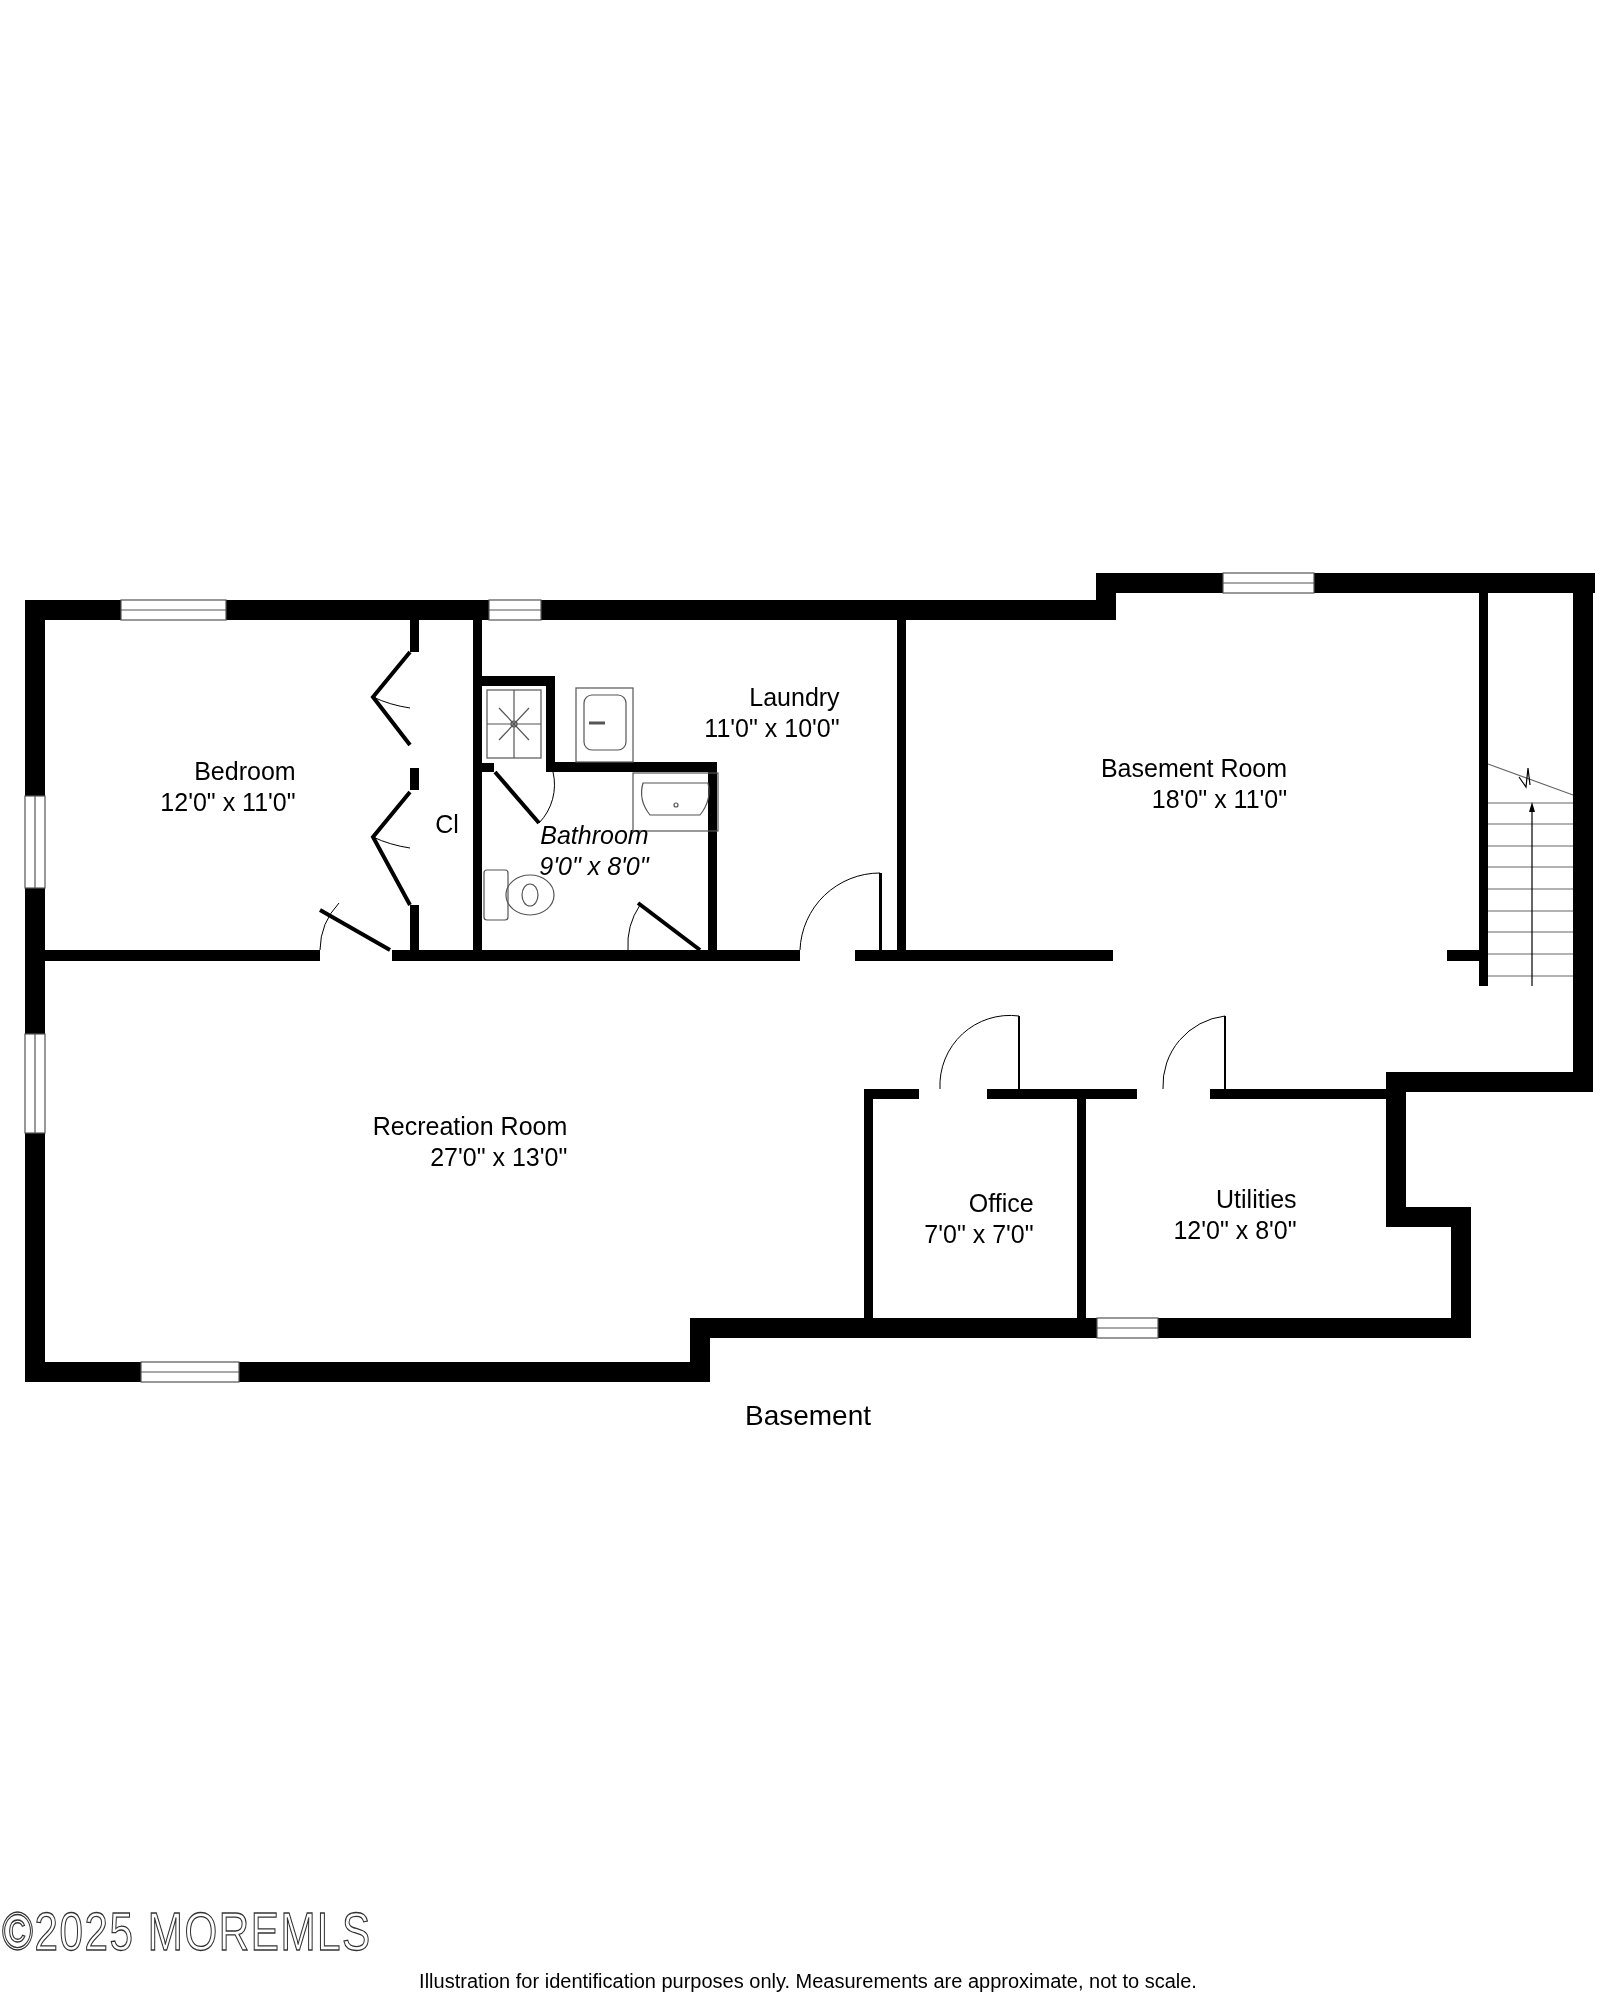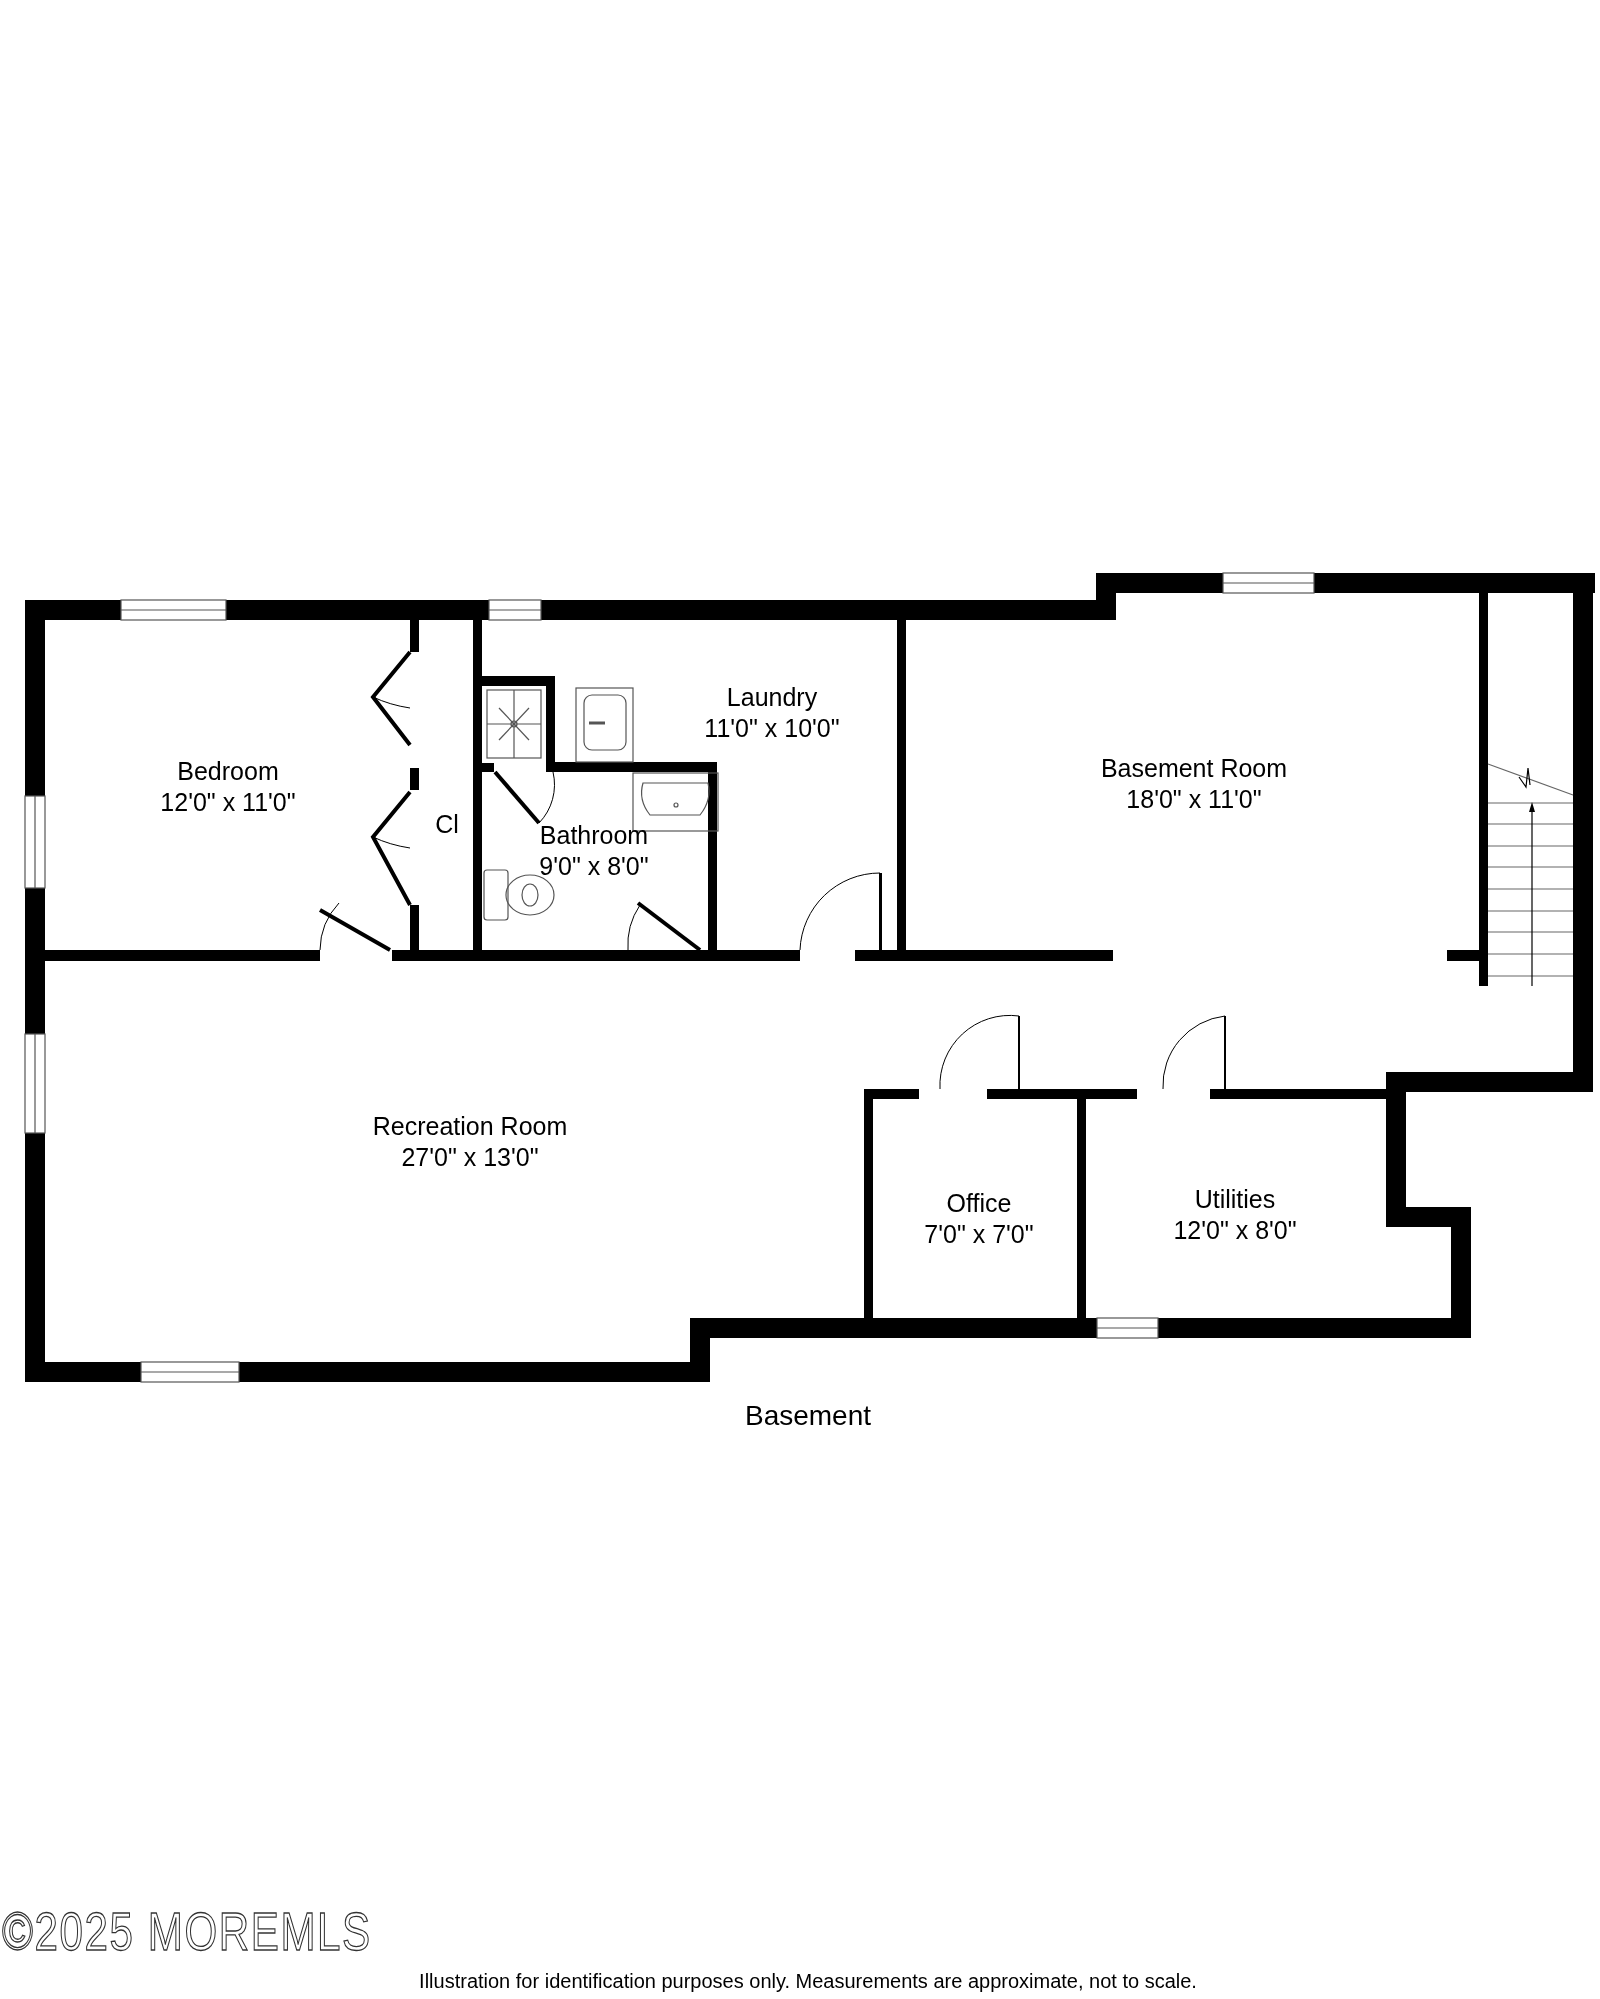--- a/index.html
+++ b/index.html
@@ -1,18 +1,18 @@
 <!DOCTYPE html>
 <html><head>
 <meta charset="utf-8">
 <style>
   html, body { margin:0; padding:0; background:#ffffff; }
   body { width:1600px; height:1999px; position:relative; overflow:hidden; font-family:"Liberation Sans", sans-serif; color:#000; }
   #plan { position:absolute; left:0; top:0; width:1600px; height:1999px; }
-  .room-label { position:absolute; text-align:center; font-size:25px; line-height:31px; transform:translateX(-50%); white-space:nowrap; }
+  .room-label { position:absolute; text-align:right; font-size:25px; line-height:31px; transform:translateX(-50%); white-space:nowrap; }
   .room-label .dim { display:block; }
   .floor-title { position:absolute; left:808px; top:1400px; transform:translateX(-50%); font-size:28px; }
   .watermark { position:absolute; left:2px; top:1900px; font-size:54px; letter-spacing:2px; color:#fff; -webkit-text-stroke:1.3px #333; transform:scaleX(0.78); transform-origin:left top; font-family:"Liberation Sans", sans-serif; }
   .disclaimer { position:absolute; left:808px; top:1970px; transform:translateX(-50%); font-size:20px; white-space:nowrap; }
 </style>
 </head>
 <body>
 
 <svg id="plan" viewBox="0 0 1600 1999" xmlns="http://www.w3.org/2000/svg">
   <g fill="#000">
@@ -160,21 +160,21 @@
   <span>Bedroom</span>
   <span class="dim">12'0" x 11'0"</span>
 </div>
 <div class="room-label" style="left:447px; top:809px;">
   <span>Cl</span>
 </div>
 <div class="room-label" style="left:772px; top:682px;">
   <span>Laundry</span>
   <span class="dim">11'0" x 10'0"</span>
 </div>
-<div class="room-label" style="left:594px; top:820px;">
+<div class="room-label" style="left:594px; top:820px;font-style:italic;">
   <span>Bathroom</span>
   <span class="dim">9'0" x 8'0"</span>
 </div>
 <div class="room-label" style="left:1194px; top:753px;">
   <span>Basement Room</span>
   <span class="dim">18'0" x 11'0"</span>
 </div>
 <div class="room-label" style="left:470px; top:1111px;">
   <span>Recreation Room</span>
   <span class="dim">27'0" x 13'0"</span>

